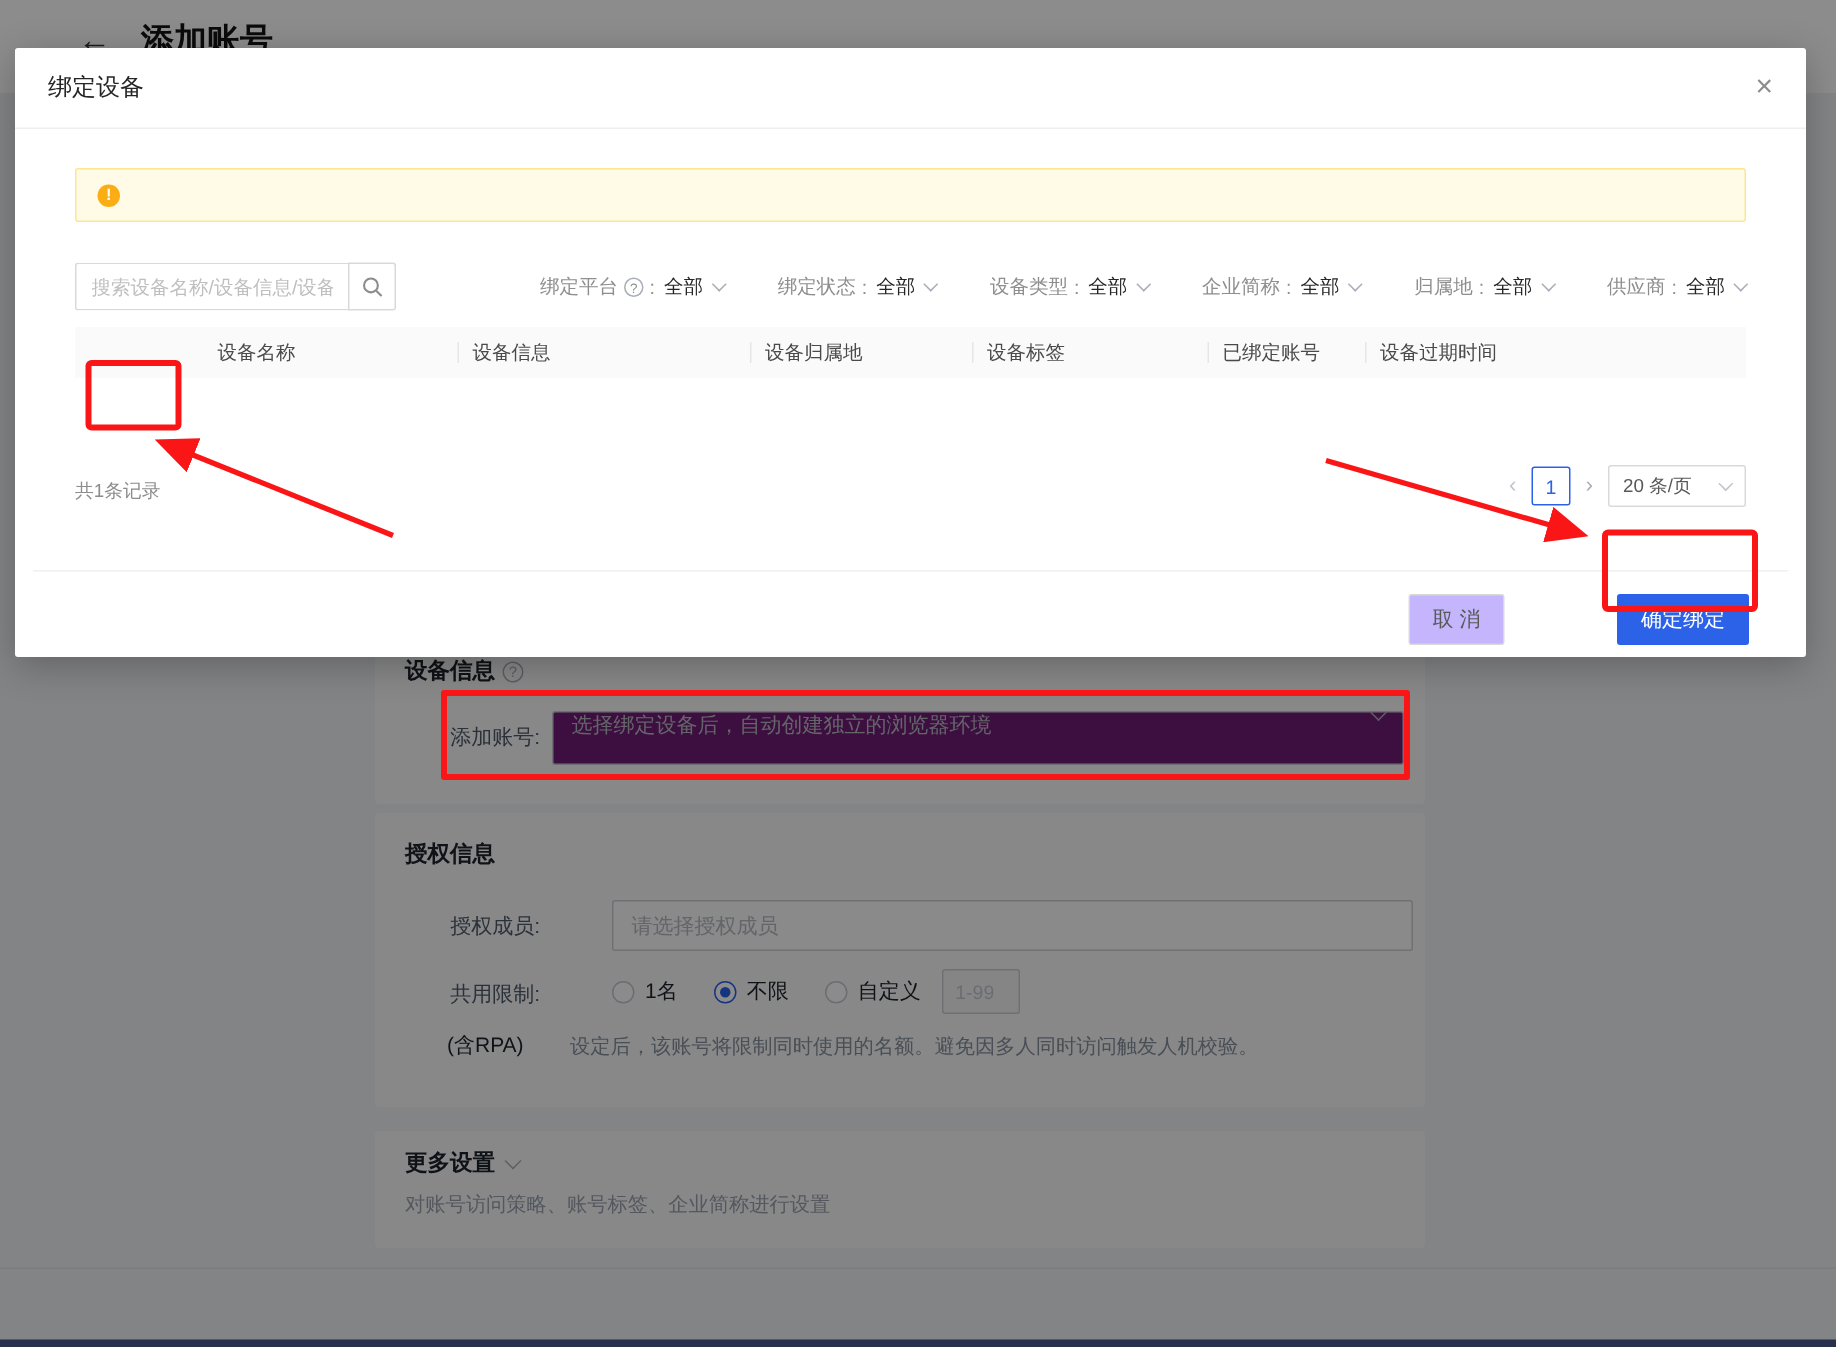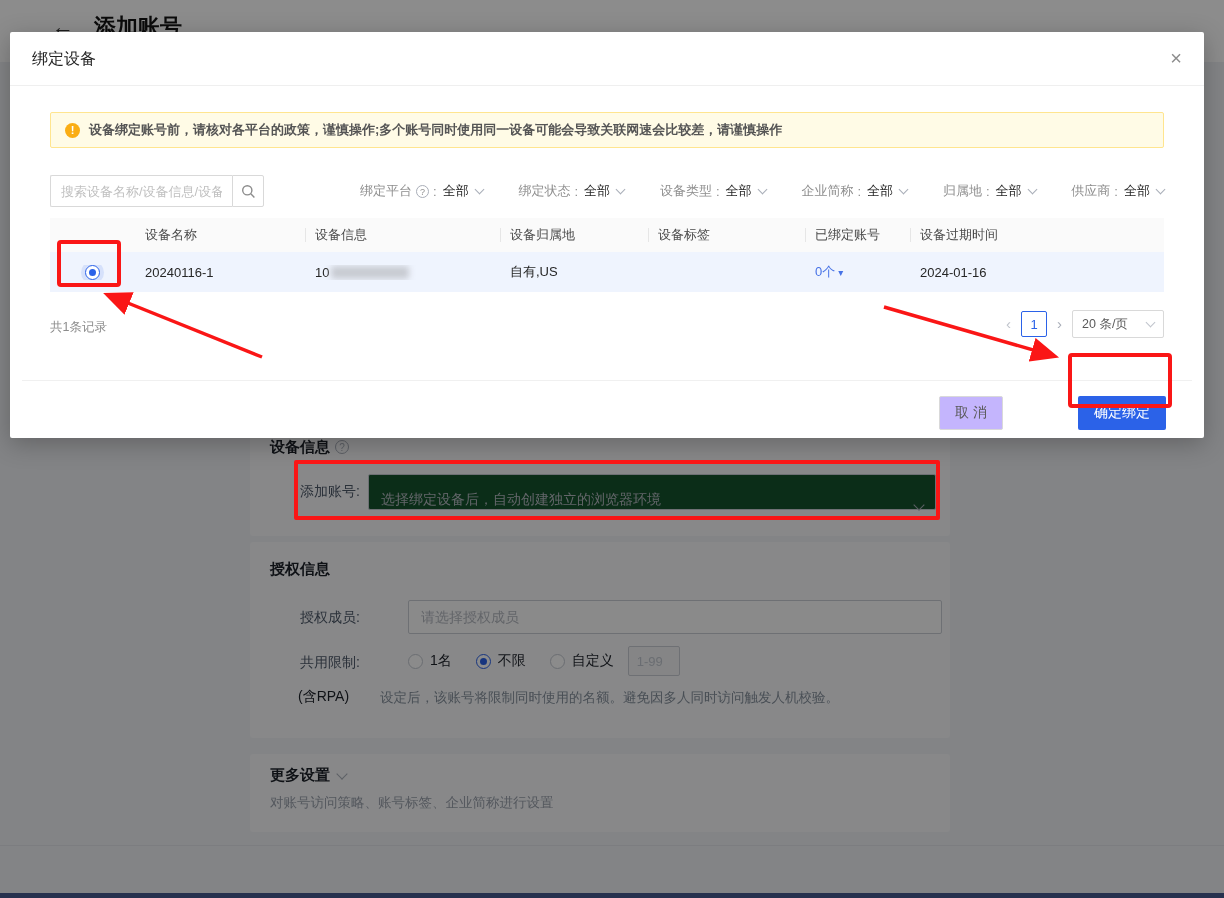--- a/index.html
+++ b/index.html
@@ -16,21 +16,21 @@
   .panel-1 { top:424px; height:112px; }
   .panel-2 { top:542px; height:196px; }
   .panel-3 { top:754px; height:78px; }
 
   .sec-title { position:absolute; left:20px; font-size:15px; font-weight:bold; color:#1D2129; }
   .help-circle { display:inline-block; width:14px; height:14px; line-height:13px; text-align:center;
                  border:1px solid #A9AEB8; color:#A9AEB8; border-radius:50%; font-size:10px;
                  font-weight:normal; margin-left:5px; vertical-align:1px; }
   .form-label { position:absolute; width:110px; text-align:right; font-size:14px; color:#4E5969; }
   .sel-box { position:absolute; left:118px; height:36px; border:1px solid #C9CDD4; border-radius:2px;
-             background:#14532d; display:flex; align-items:flex-end; padding:0 12px; }
+             background:#701a75; display:flex; align-items:flex-start; padding:0 12px; }
   .placeholder-text { color:#B4B8BF; font-size:14px; flex:1; white-space:nowrap; overflow:hidden; }
   .text-input { height:34px; border:1px solid #C9CDD4; border-radius:2px; background:#FBFBFC;
                 font-size:14px; padding:0 12px; color:#333; font-family:inherit; }
   .text-input::placeholder { color:#B4B8BF; }
 
   .chev { width:8px; height:8px; border-right:1.6px solid #A9AEB8; border-bottom:1.6px solid #A9AEB8;
           transform:rotate(45deg); display:inline-block; flex:0 0 auto; margin-top:-4px; }
 
   .radio { width:15px; height:15px; border:1px solid #C2C7CF; border-radius:50%; background:#FDFDFD;
            display:inline-block; position:relative; flex:0 0 auto; }
@@ -183,21 +183,20 @@
 <div class="dim"></div>
 
 <div class="modal">
   <div class="modal-head">
     <span class="modal-title">绑定设备</span>
     <span class="modal-close">×</span>
   </div>
 
   <div class="warn">
     <span class="warn-icon">!</span>
-    <span class="warn-text">设备绑定账号前，请核对各平台的政策，谨慎操作;多个账号同时使用同一设备可能会导致关联网速会比较差，请谨慎操作</span>
   </div>
 
   <div class="toolbar">
     <span class="search-wrap">
       <input class="search-input" placeholder="搜索设备名称/设备信息/设备..." style="">
       <button class="search-btn">
         <svg width="15" height="15" viewBox="0 0 15 15">
           <circle cx="6.3" cy="6.3" r="4.6" fill="none" stroke="#8C8C8C" stroke-width="1.4"></circle>
           <line x1="9.8" y1="9.8" x2="13.4" y2="13.4" stroke="#8C8C8C" stroke-width="1.4"></line>
         </svg>
@@ -246,35 +245,20 @@
 
   <div class="mtable">
     <div class="trow thead">
       <span class="cell c0"></span>
       <span class="cell c1">设备名称</span>
       <span class="cell c2">设备信息</span>
       <span class="cell c3">设备归属地</span>
       <span class="cell c4">设备标签</span>
       <span class="cell c5">已绑定账号</span>
       <span class="cell c6">设备过期时间</span>
-    </div>
-    <div class="trow tbody-row">
-      <span class="cell c0">
-        <span class="radio sel row-radio"></span>
-      </span>
-      <span class="cell c1">20240116-1</span>
-      <span class="cell c2">
-        <span>10</span><span class="blur-ip"></span>
-      </span>
-      <span class="cell c3">自有,US</span>
-      <span class="cell c4"></span>
-      <span class="cell c5">
-        <span class="bound-count">0个</span><span class="bound-caret">▾</span>
-      </span>
-      <span class="cell c6">2024-01-16</span>
     </div>
   </div>
 
   <div class="total-text">共1条记录</div>
   <div class="pager">
     <span class="pg-nav">‹</span>
     <span class="pg-cur">1</span>
     <span class="pg-nav pg-next">›</span>
     <span class="pg-size">
       <span>20 条/页</span>

